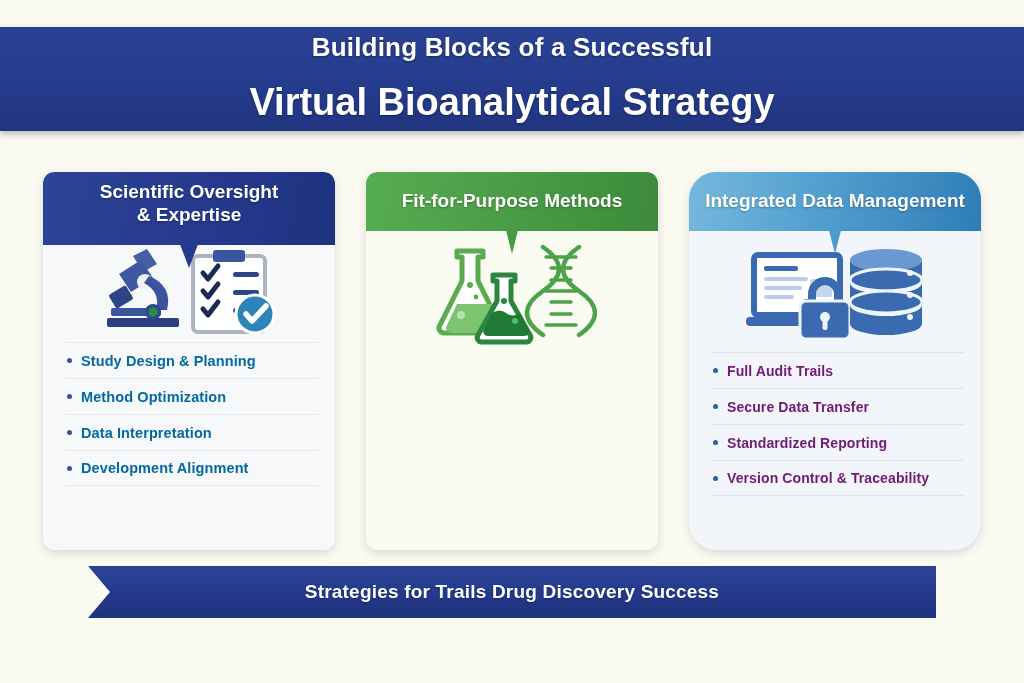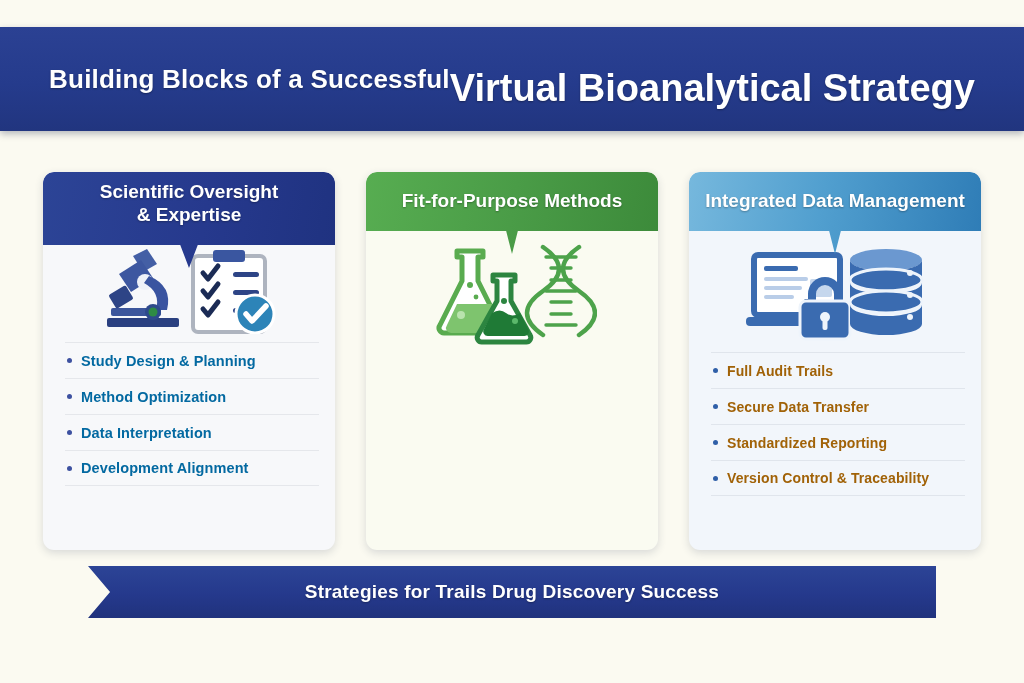--- a/index.html
+++ b/index.html
@@ -19,21 +19,21 @@
   
   .header-banner {
     position: absolute;
     left: 0;
     top: 27px;
     width: 1024px;
     height: 104px;
     background: linear-gradient(180deg, #2b4193 0%, #253b8c 55%, #21357f 100%);
     box-shadow: 0 3px 7px rgba(20,30,70,0.30);
     display: flex;
-    flex-direction: row;
+    flex-direction: column;
     align-items: center;
     justify-content: center;
     text-align: center;
   }
   .header-line1 {
     color: #ffffff;
     font-size: 26px;
     font-weight: bold;
     letter-spacing: 0.2px;
     line-height: 1.1;
@@ -64,21 +64,21 @@
     height: 378px;
     border-radius: 11px;
     overflow: hidden;
     position: relative;
     box-shadow: 0 3px 9px rgba(40,50,80,0.16);
     display: flex;
     flex-direction: column;
   }
   .card-1 { background: #f7f8fa; }
   .card-2 { background: #fafbf1; }
-  .card-3 { background: #f2f6fb; }
+  .card-3 { background: #f2f6fb; border-radius: 27px; }
 
   
   .card-banner {
     position: relative;
     height: 58px;
     flex: none;
     display: flex;
     align-items: center;
     justify-content: center;
     text-align: center;
@@ -148,21 +148,21 @@
     width: 5px; height: 5px;
     border-radius: 50%;
     flex: none;
     margin-right: 9px;
     margin-left: 2px;
   }
   .card-1 .card-list li { color: #0369a1; }
   .card-1 .bullet { background: #3d51a0; }
   .card-2 .card-list li { color: #2e6b33; font-size: 14px; }
   .card-2 .bullet { background: #5aa84f; }
-  .card-3 .card-list li { color: #a16207; font-size: 14px; }
+  .card-3 .card-list li { color: #701a75; font-size: 14px; }
   .card-3 .bullet { background: #2f5fa8; }
 
   
   .ribbon {
     position: absolute;
     left: 88px;
     top: 566px;
     width: 848px;
     height: 52px;
     background: linear-gradient(180deg, #2c4496 0%, #25398c 55%, #20327d 100%);

